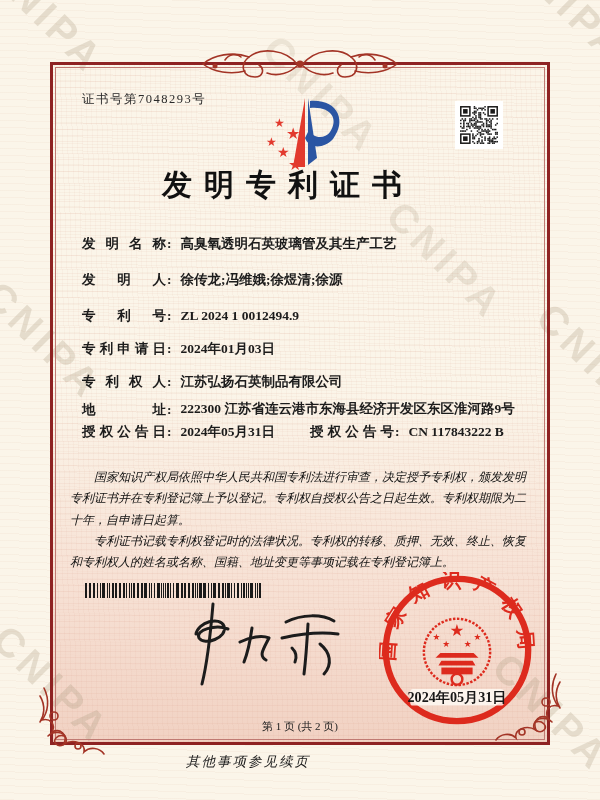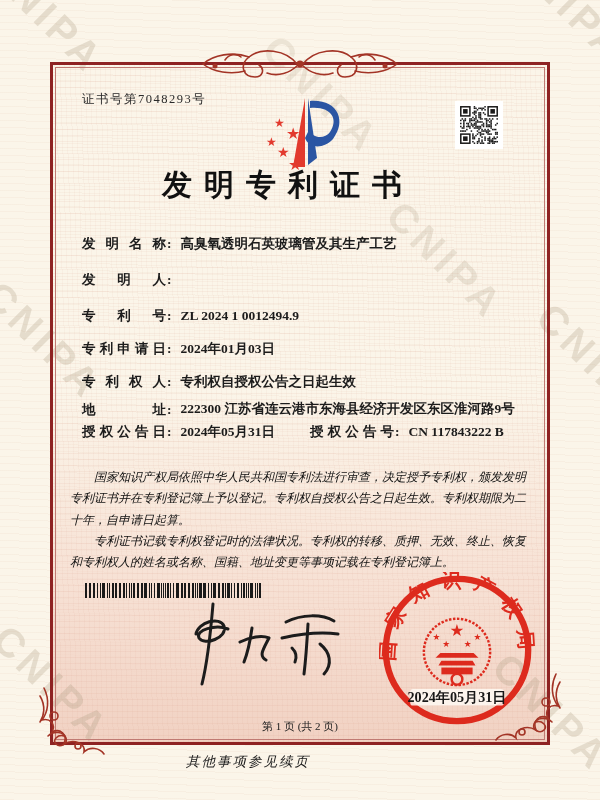--- a/index.html
+++ b/index.html
@@ -344,35 +344,36 @@
 
     <div class="fields">
       <div class="frow mb16">
         <span class="flabel">发明名称</span>
           <span class="fcolon">:</span>
         <span class="fvalue">高臭氧透明石英玻璃管及其生产工艺</span>
       </div>
       <div class="frow mb16">
         <span class="flabel">发明人</span>
           <span class="fcolon">:</span>
+        <span class="fvalue">徐传龙;冯维娥;徐煜清;徐源</span>
       </div>
       <div class="frow mb13">
         <span class="flabel">专利号</span>
           <span class="fcolon">:</span>
         <span class="fvalue">ZL 2024 1 0012494.9</span>
       </div>
       <div class="frow mb13">
         <span class="flabel">专利申请日</span>
           <span class="fcolon">:</span>
         <span class="fvalue">2024年01月03日</span>
       </div>
       <div class="frow mb8">
         <span class="flabel">专利权人</span>
           <span class="fcolon">:</span>
-        <span class="fvalue">专利权自授权公告之日起生效</span>
+        <span class="fvalue">江苏弘扬石英制品有限公司</span>
       </div>
       <div class="frow mb2">
         <span class="flabel">地址</span>
           <span class="fcolon">:</span>
         <span class="fvalue addr-val">222300 江苏省连云港市东海县经济开发区东区淮河路9号</span>
       </div>
       <div class="frow">
         <span class="pair pair-first">
           <span class="flabel">授权公告日</span>
             <span class="fcolon">:</span>

